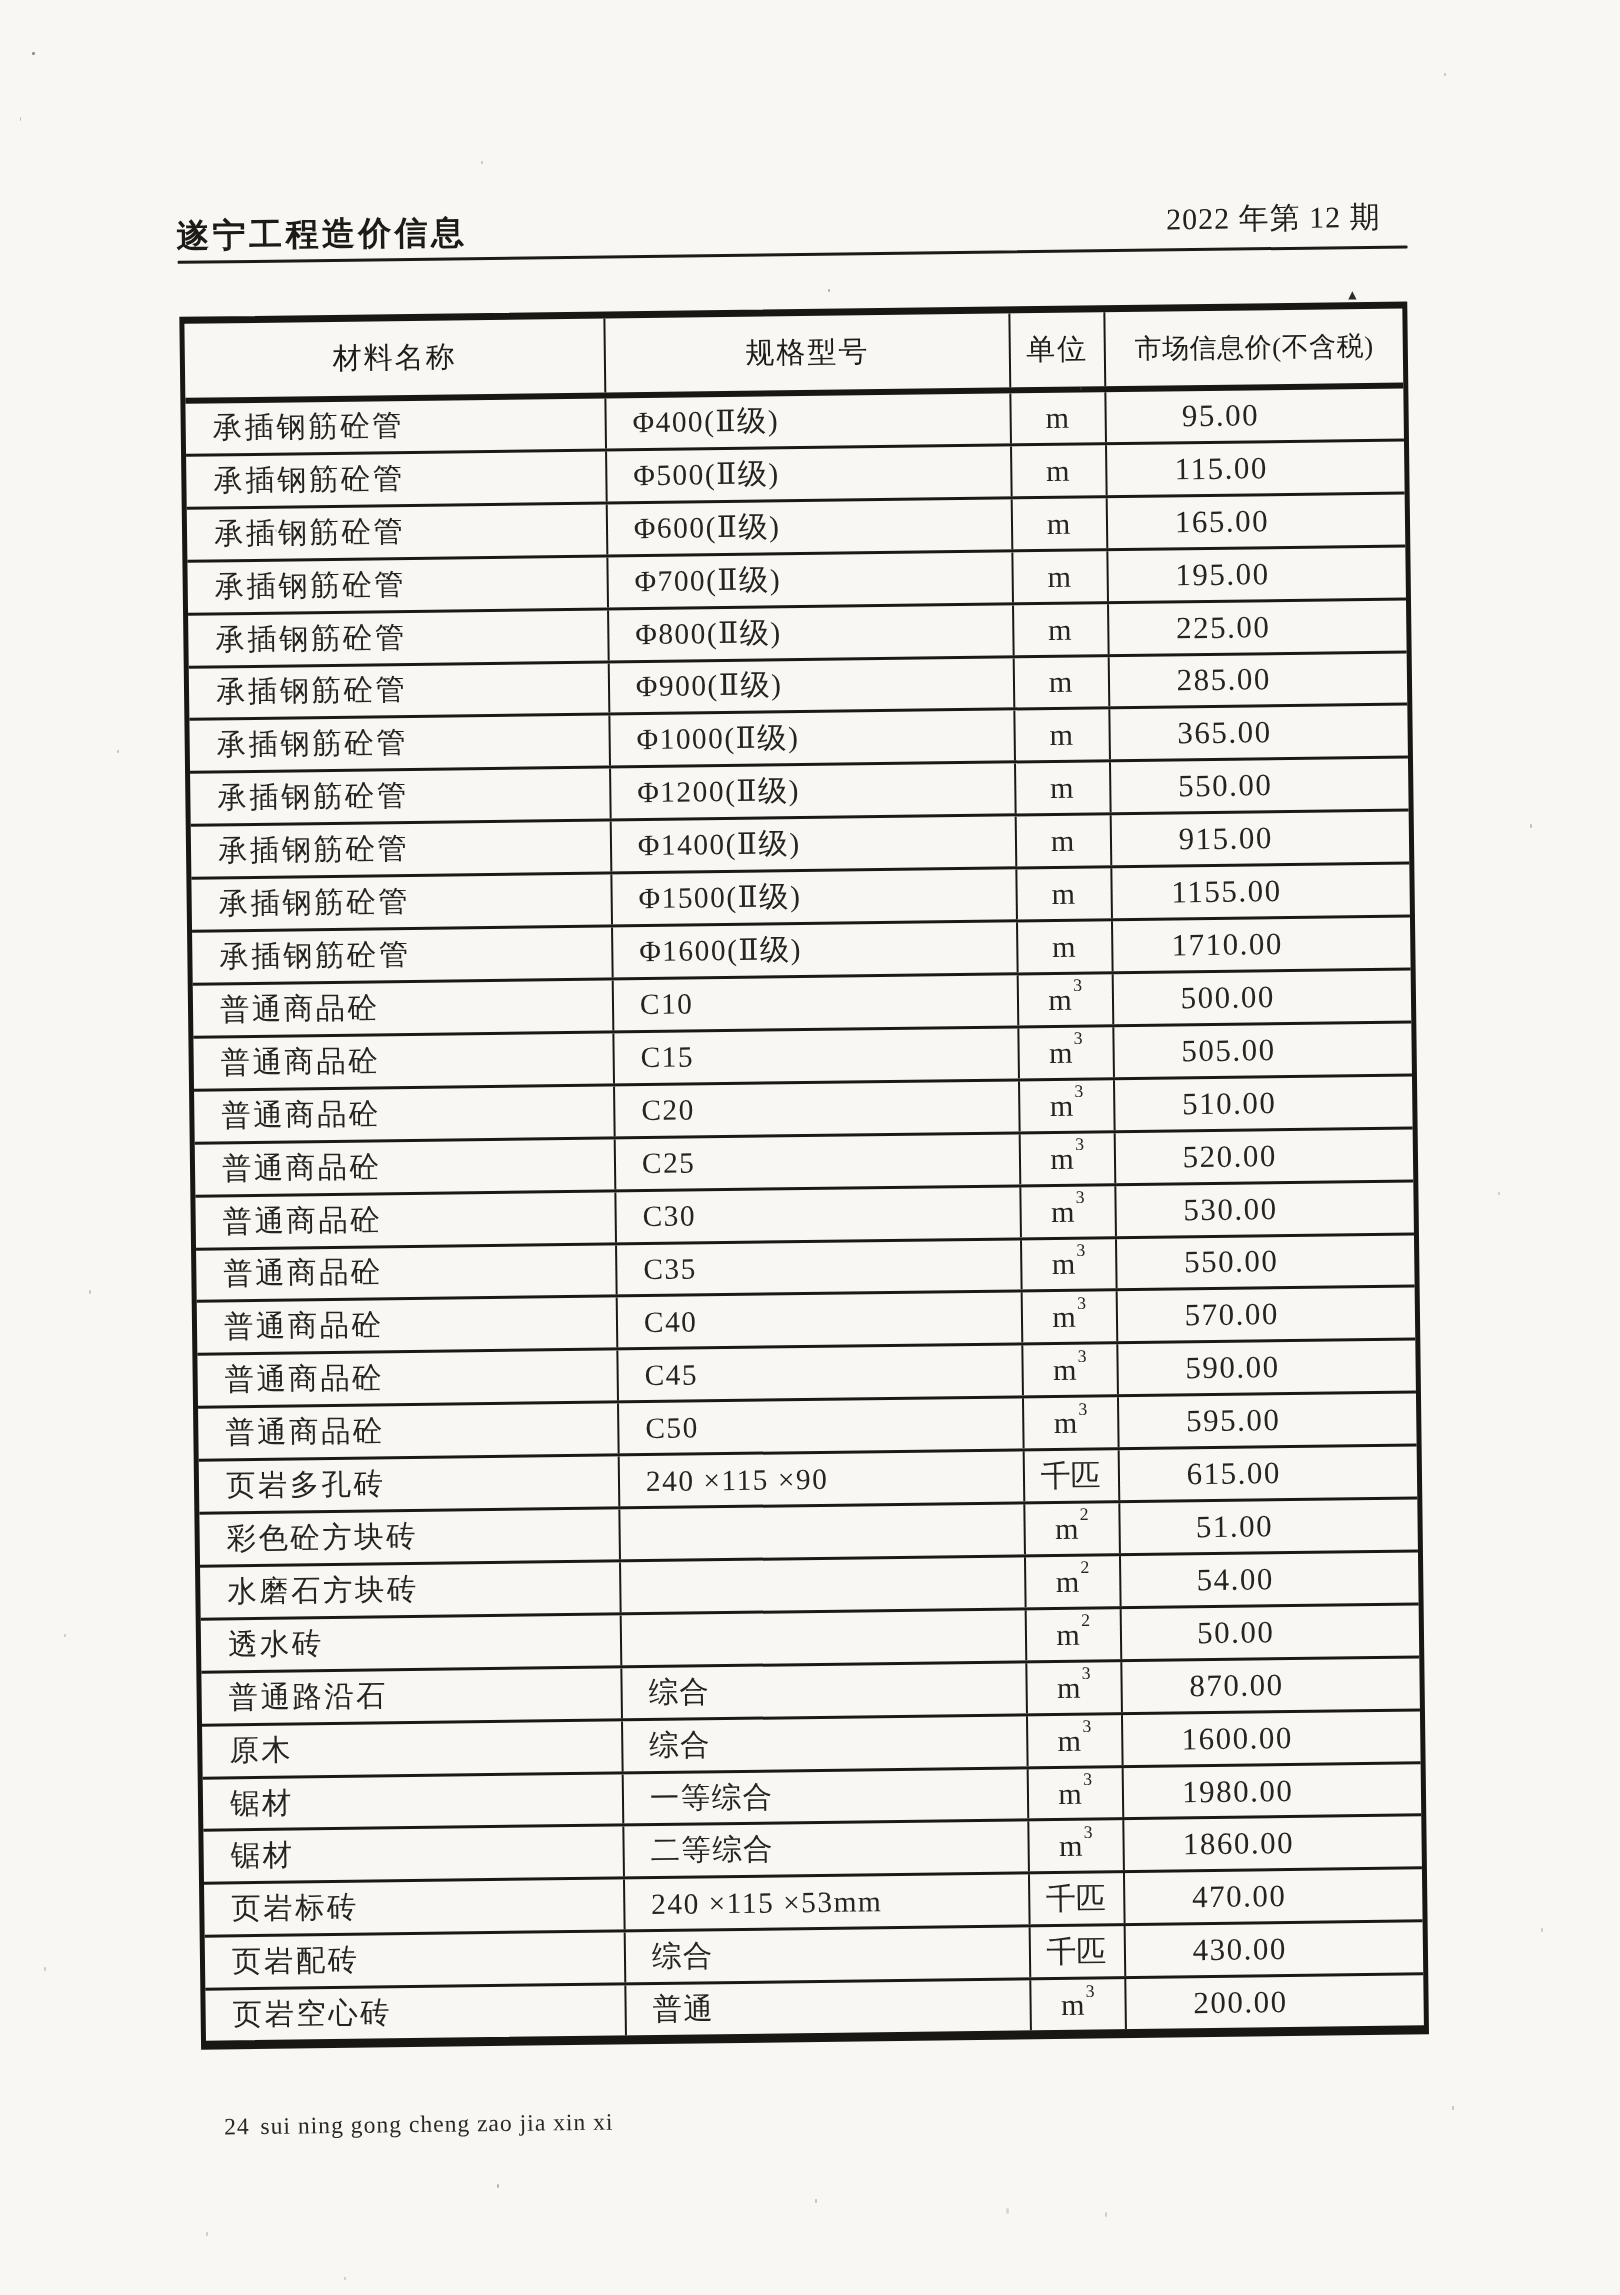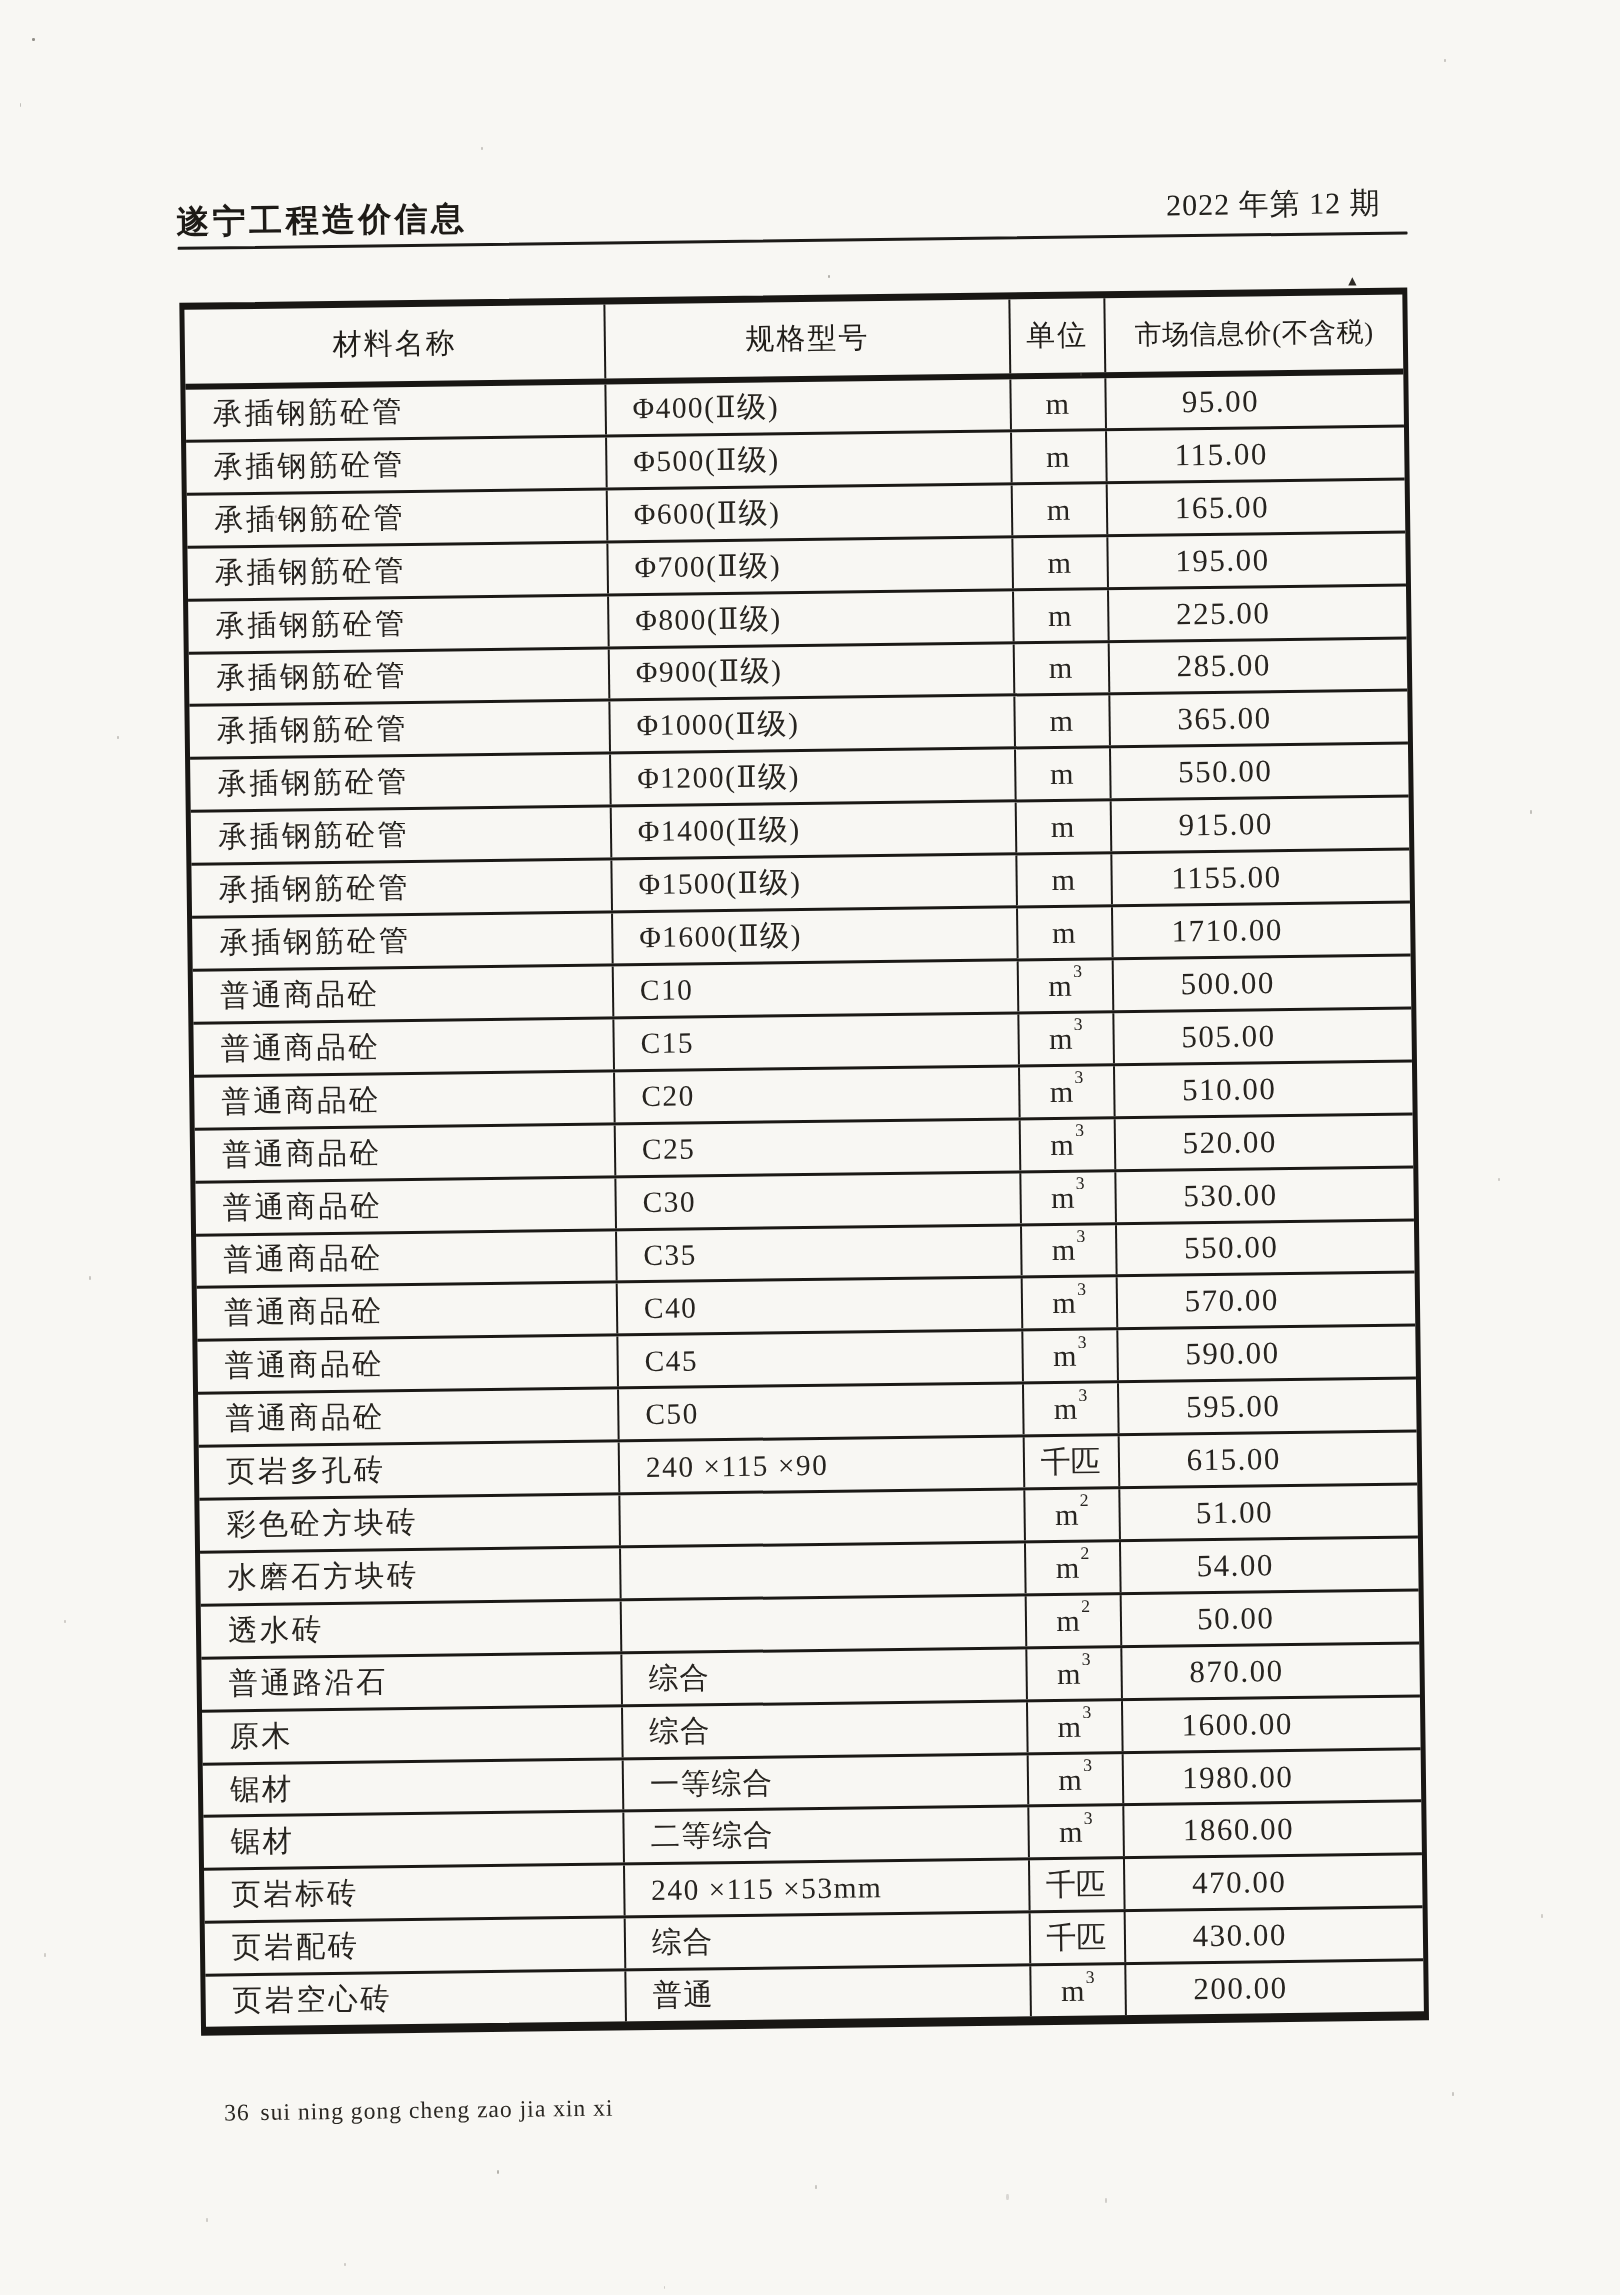--- a/index.html
+++ b/index.html
@@ -3,21 +3,21 @@
 <meta charset="utf-8">
 <style>
   html, body { margin:0; padding:0; overflow:hidden; }
   body {
     width:1620px; height:2295px;
     background:#f8f7f3;
     font-family:"Liberation Serif","DejaVu Serif",serif;
     color:#24211c;
     position:relative;
   }
-  .sheet { position:absolute; inset:0; }
+  .sheet { position:absolute; inset:0;margin-top:14px; }
   .content {
     position:absolute; inset:0;
     transform:rotate(-0.72deg);
     transform-origin:810px 1148px;
   }
   .journal-title {
     position:absolute; left:188px; top:192px;
     font-size:33px; font-weight:bold; letter-spacing:3.4px;
     color:#1e1b17; white-space:nowrap;
   }
@@ -361,21 +361,21 @@
     <div class="cell c3">
               <span class="unit-base">m</span>
               <span class="unit-sup">3</span>
             </div>
     <div class="cell c4">200.00</div>
   </div>
         </div>
     </div>
 
     <div class="page-footer">
-      <span class="num">36</span><span>sui ning gong cheng zao jia xin xi</span>
+      <span class="num">24</span><span>sui ning gong cheng zao jia xin xi</span>
     </div>
 
   </div>
 <div class="speck" style="left: 32px; top: 38px; width: 3.4px; height: 3.4px; opacity: 0.75;"></div>
     <div class="speck" style="left: 19.6px; top: 103px; width: 1.5px; height: 3.9px; opacity: 0.4;"></div>
     <div class="speck" style="left: 481px; top: 147px; width: 1.5px; height: 2.9px; opacity: 0.35;"></div>
     <div class="speck" style="left: 828px; top: 275px; width: 2px; height: 3.4px; opacity: 0.5;"></div>
     <div class="speck" style="left: 1444px; top: 59px; width: 1.5px; height: 3.4px; opacity: 0.35;"></div>
     <div class="speck" style="left: 1530px; top: 810px; width: 1.5px; height: 4.4px; opacity: 0.4;"></div>
     <div class="speck" style="left: 1498px; top: 1178px; width: 1.5px; height: 3.4px; opacity: 0.3;"></div>

